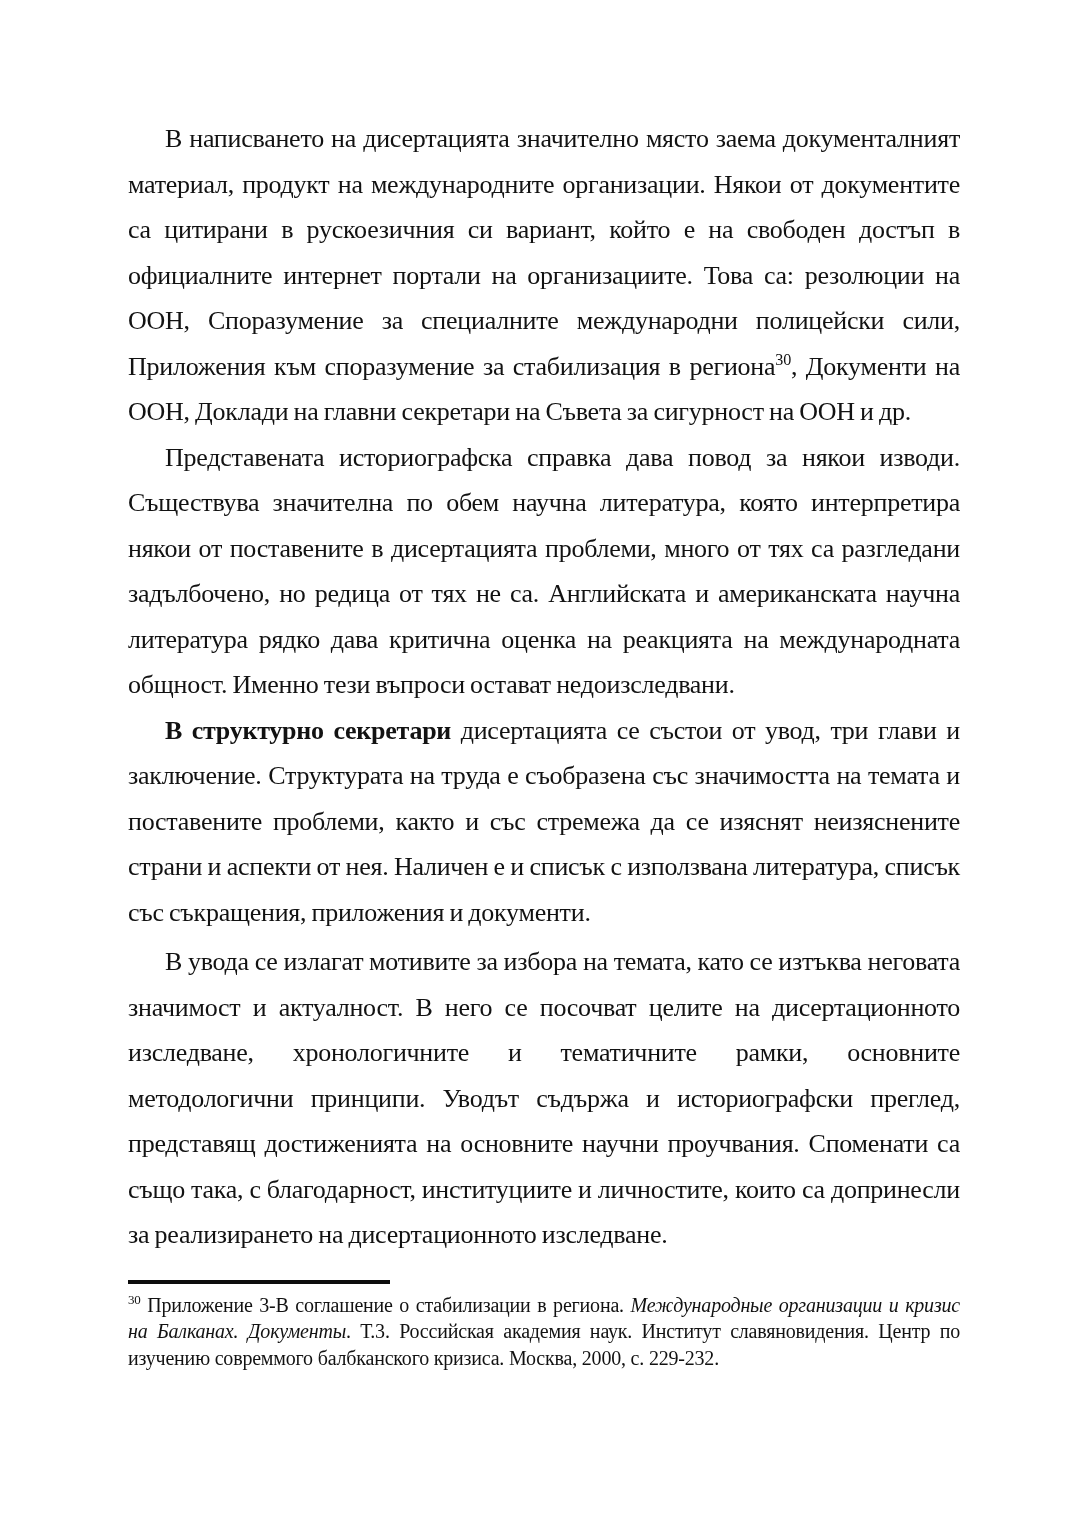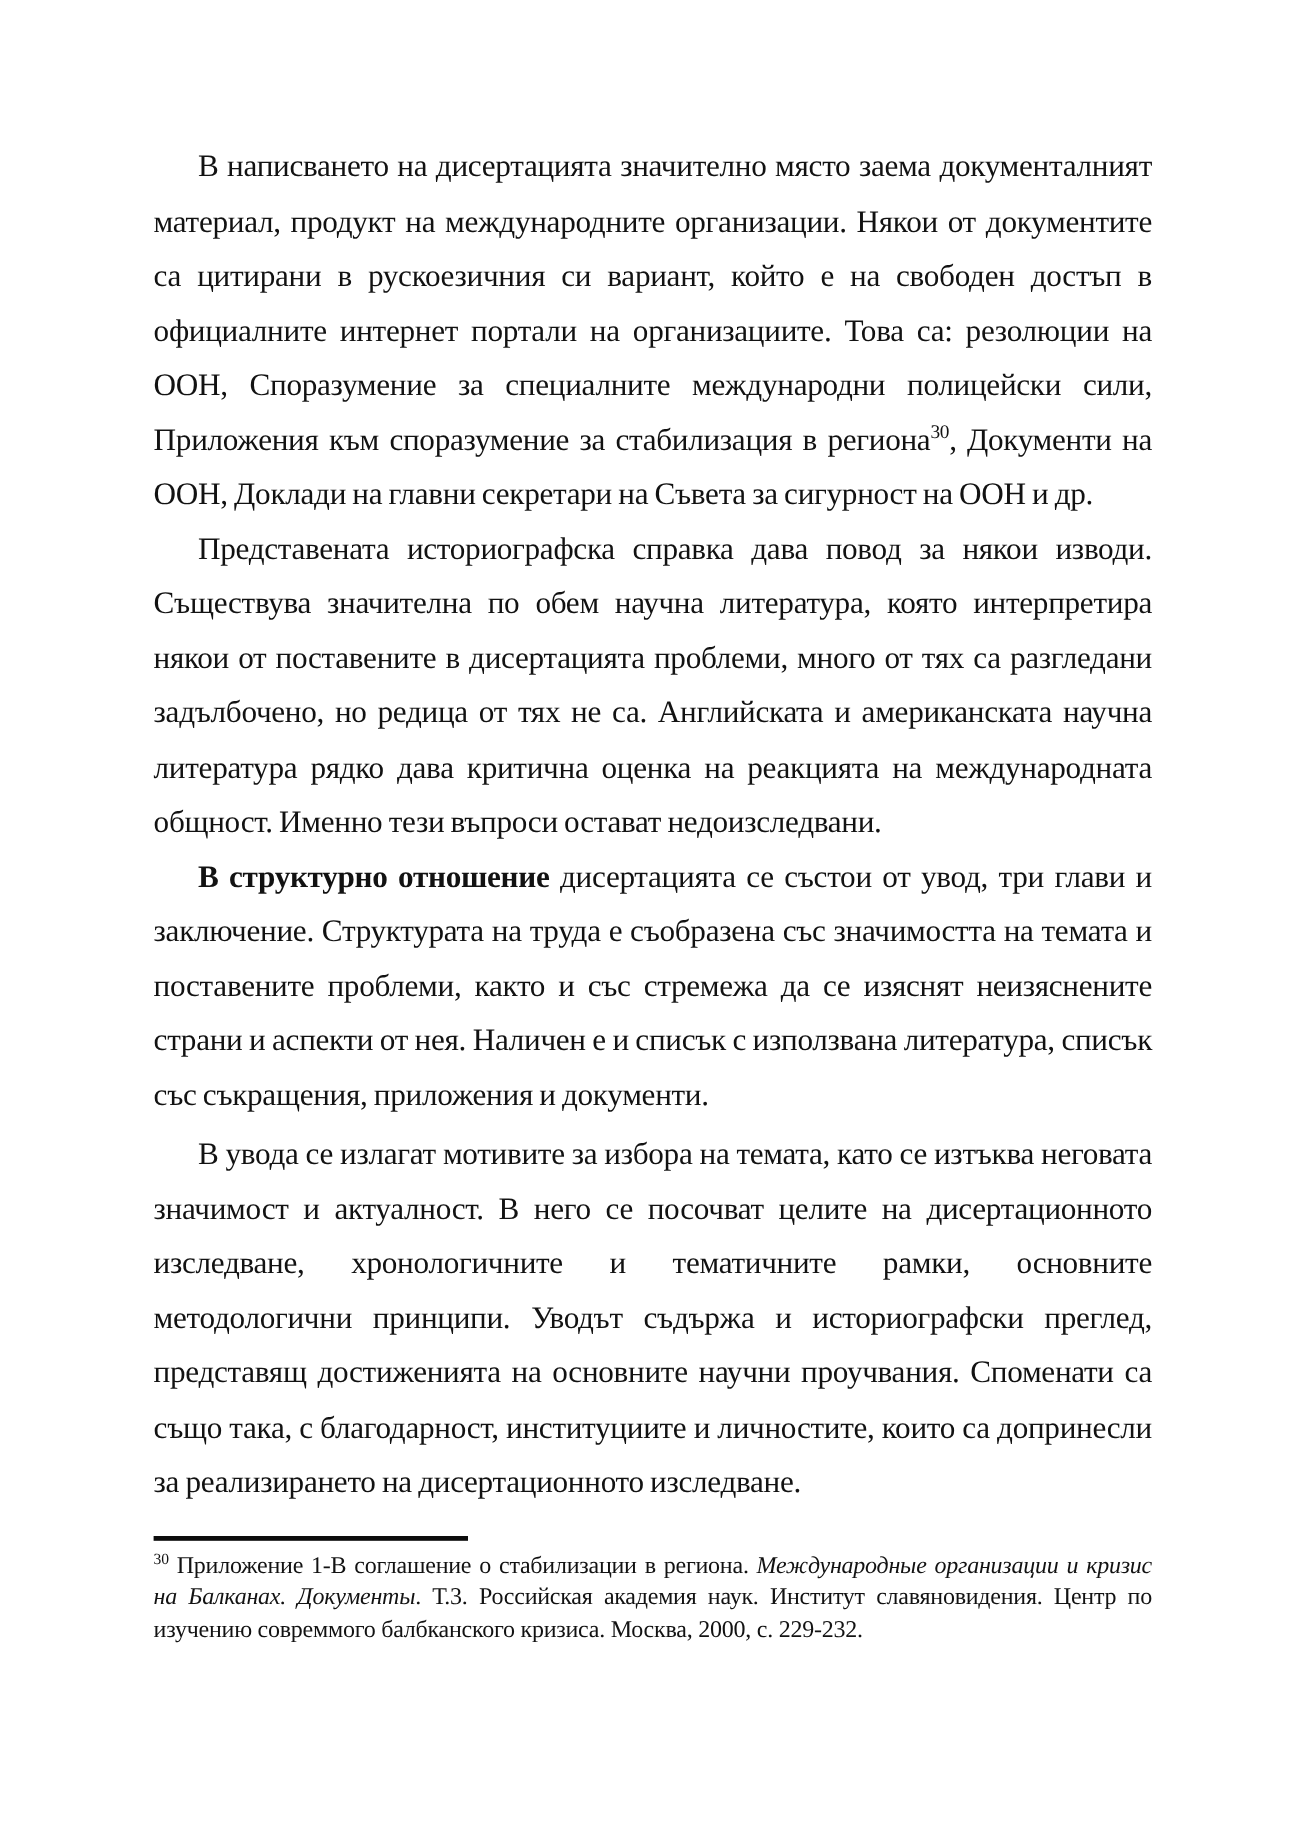--- a/index.html
+++ b/index.html
@@ -62,21 +62,21 @@
     line-height: 0;
   }
 </style>
 </head>
 <body>
 
 <div class="page">
   <div class="body-text">
     <p class="para"><span>В написването на дисертацията значително място заема документалният материал, продукт на международните организации. Някои от документите са цитирани в рускоезичния си вариант, който е на свободен достъп в официалните интернет портали на организациите. Това са: резолюции на ООН, Споразумение за специалните международни полицейски сили, Приложения към споразумение за стабилизация в региона</span><sup class="fn-ref">30</sup><span>, Документи на ООН, Доклади на главни секретари на Съвета за сигурност на ООН и др.</span></p>
     <p class="para">Представената историографска справка дава повод за някои изводи. Съществува значителна по обем научна литература, която интерпретира някои от поставените в дисертацията проблеми, много от тях са разгледани задълбочено, но редица от тях не са. Английската и американската научна литература рядко дава критична оценка на реакцията на международната общност. Именно тези въпроси остават недоизследвани.</p>
-    <p class="para"><b class="lead-bold">В структурно отношение</b><span> дисертацията се състои от увод, три глави и заключение. Структурата на труда е съобразена със значимостта на темата и поставените проблеми, както и със стремежа да се изяснят неизяснените страни и аспекти от нея. Наличен е и списък с използвана литература, списък със съкращения, приложения и документи.</span></p>
+    <p class="para"><b class="lead-bold">В структурно секретари</b><span> дисертацията се състои от увод, три глави и заключение. Структурата на труда е съобразена със значимостта на темата и поставените проблеми, както и със стремежа да се изяснят неизяснените страни и аспекти от нея. Наличен е и списък с използвана литература, списък със съкращения, приложения и документи.</span></p>
     <p class="para para-last">В увода се излагат мотивите за избора на темата, като се изтъква неговата значимост и актуалност. В него се посочват целите на дисертационното изследване, хронологичните и тематичните рамки, основните методологични принципи. Уводът съдържа и историографски преглед, представящ достиженията на основните научни проучвания. Споменати са също така, с благодарност, институциите и личностите, които са допринесли за реализирането на дисертационното изследване.</p>
   </div>
 
   <div class="footnote-area">
     <div class="fn-rule"></div>
-    <p class="footnote"><sup class="fn-marker">30</sup><span> Приложение 1-В соглашение о стабилизации в региона. </span><i>Международные организации и кризис на Балканах. Документы</i><span>. Т.3. Российская академия наук. Институт славяновидения. Центр по изучению совреммого балбканского кризиса. Москва, 2000, с. 229-232.</span></p>
+    <p class="footnote"><sup class="fn-marker">30</sup><span> Приложение 3-В соглашение о стабилизации в региона. </span><i>Международные организации и кризис на Балканах. Документы</i><span>. Т.3. Российская академия наук. Институт славяновидения. Центр по изучению совреммого балбканского кризиса. Москва, 2000, с. 229-232.</span></p>
   </div>
 </div>
 
 </body></html>

